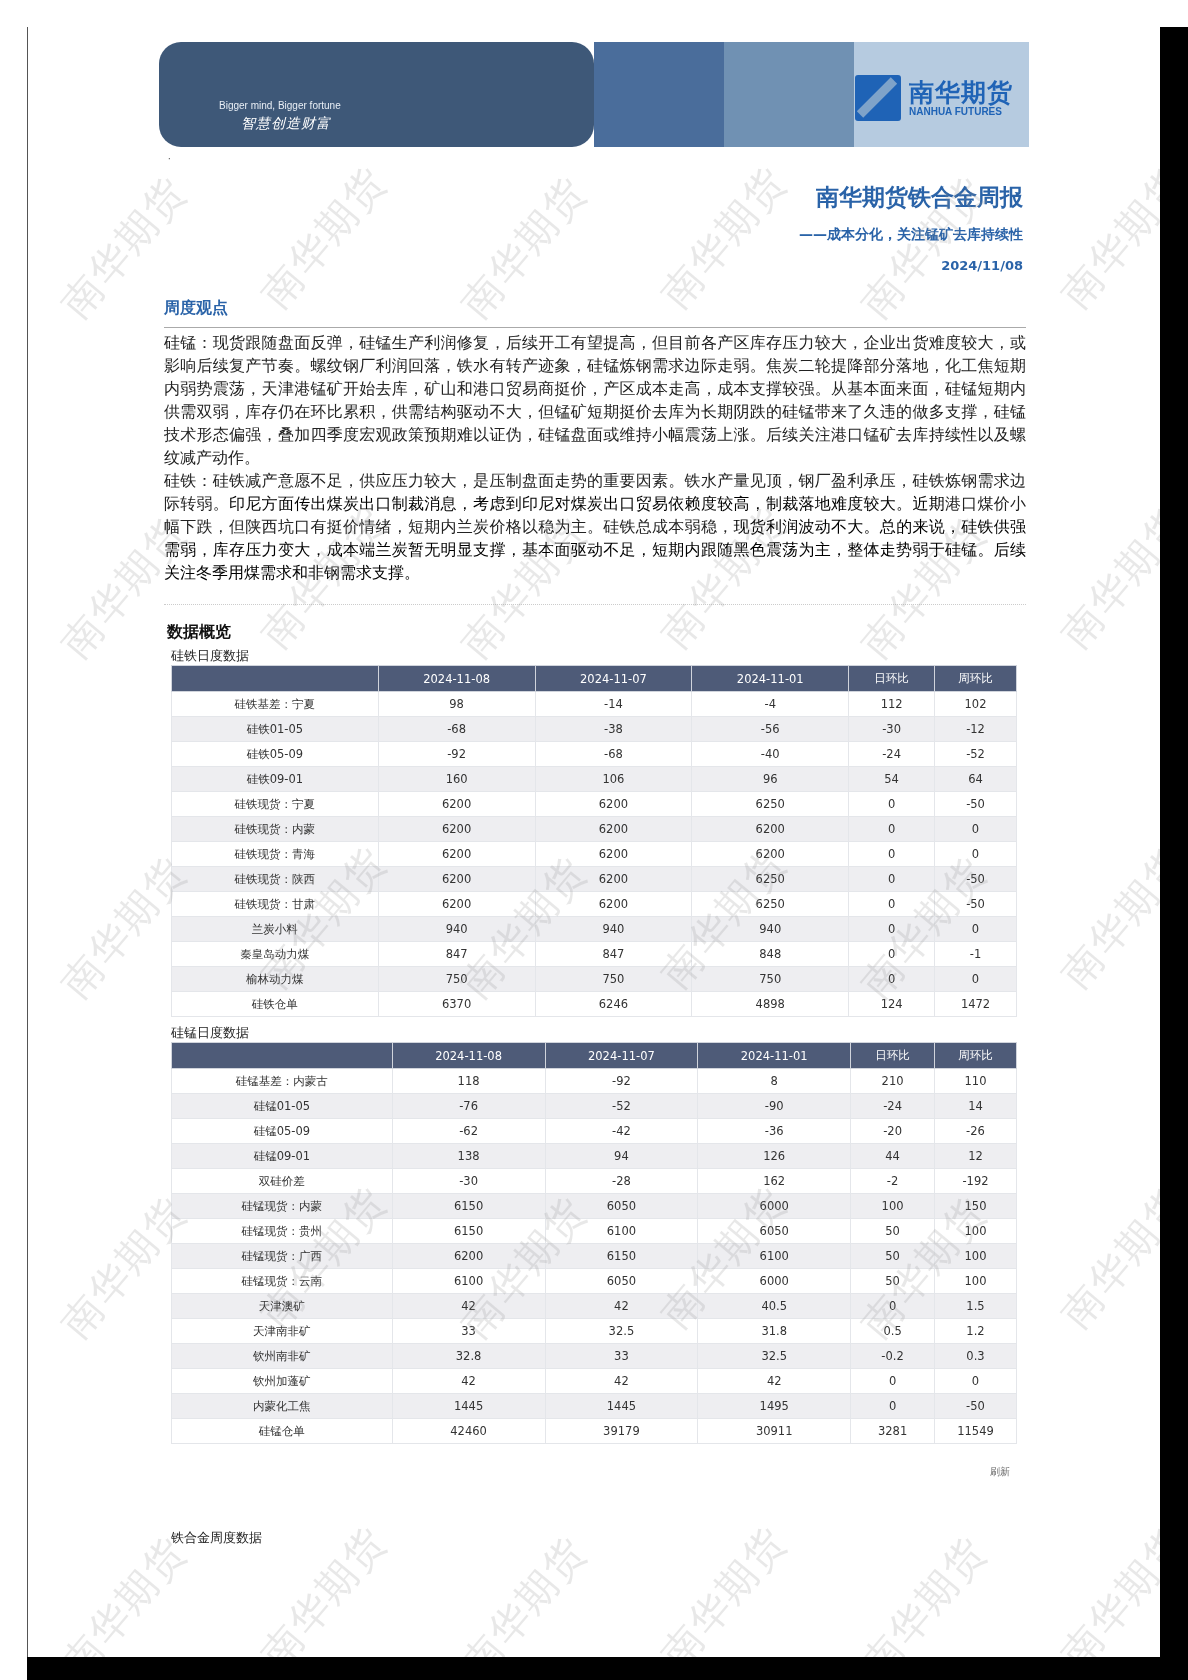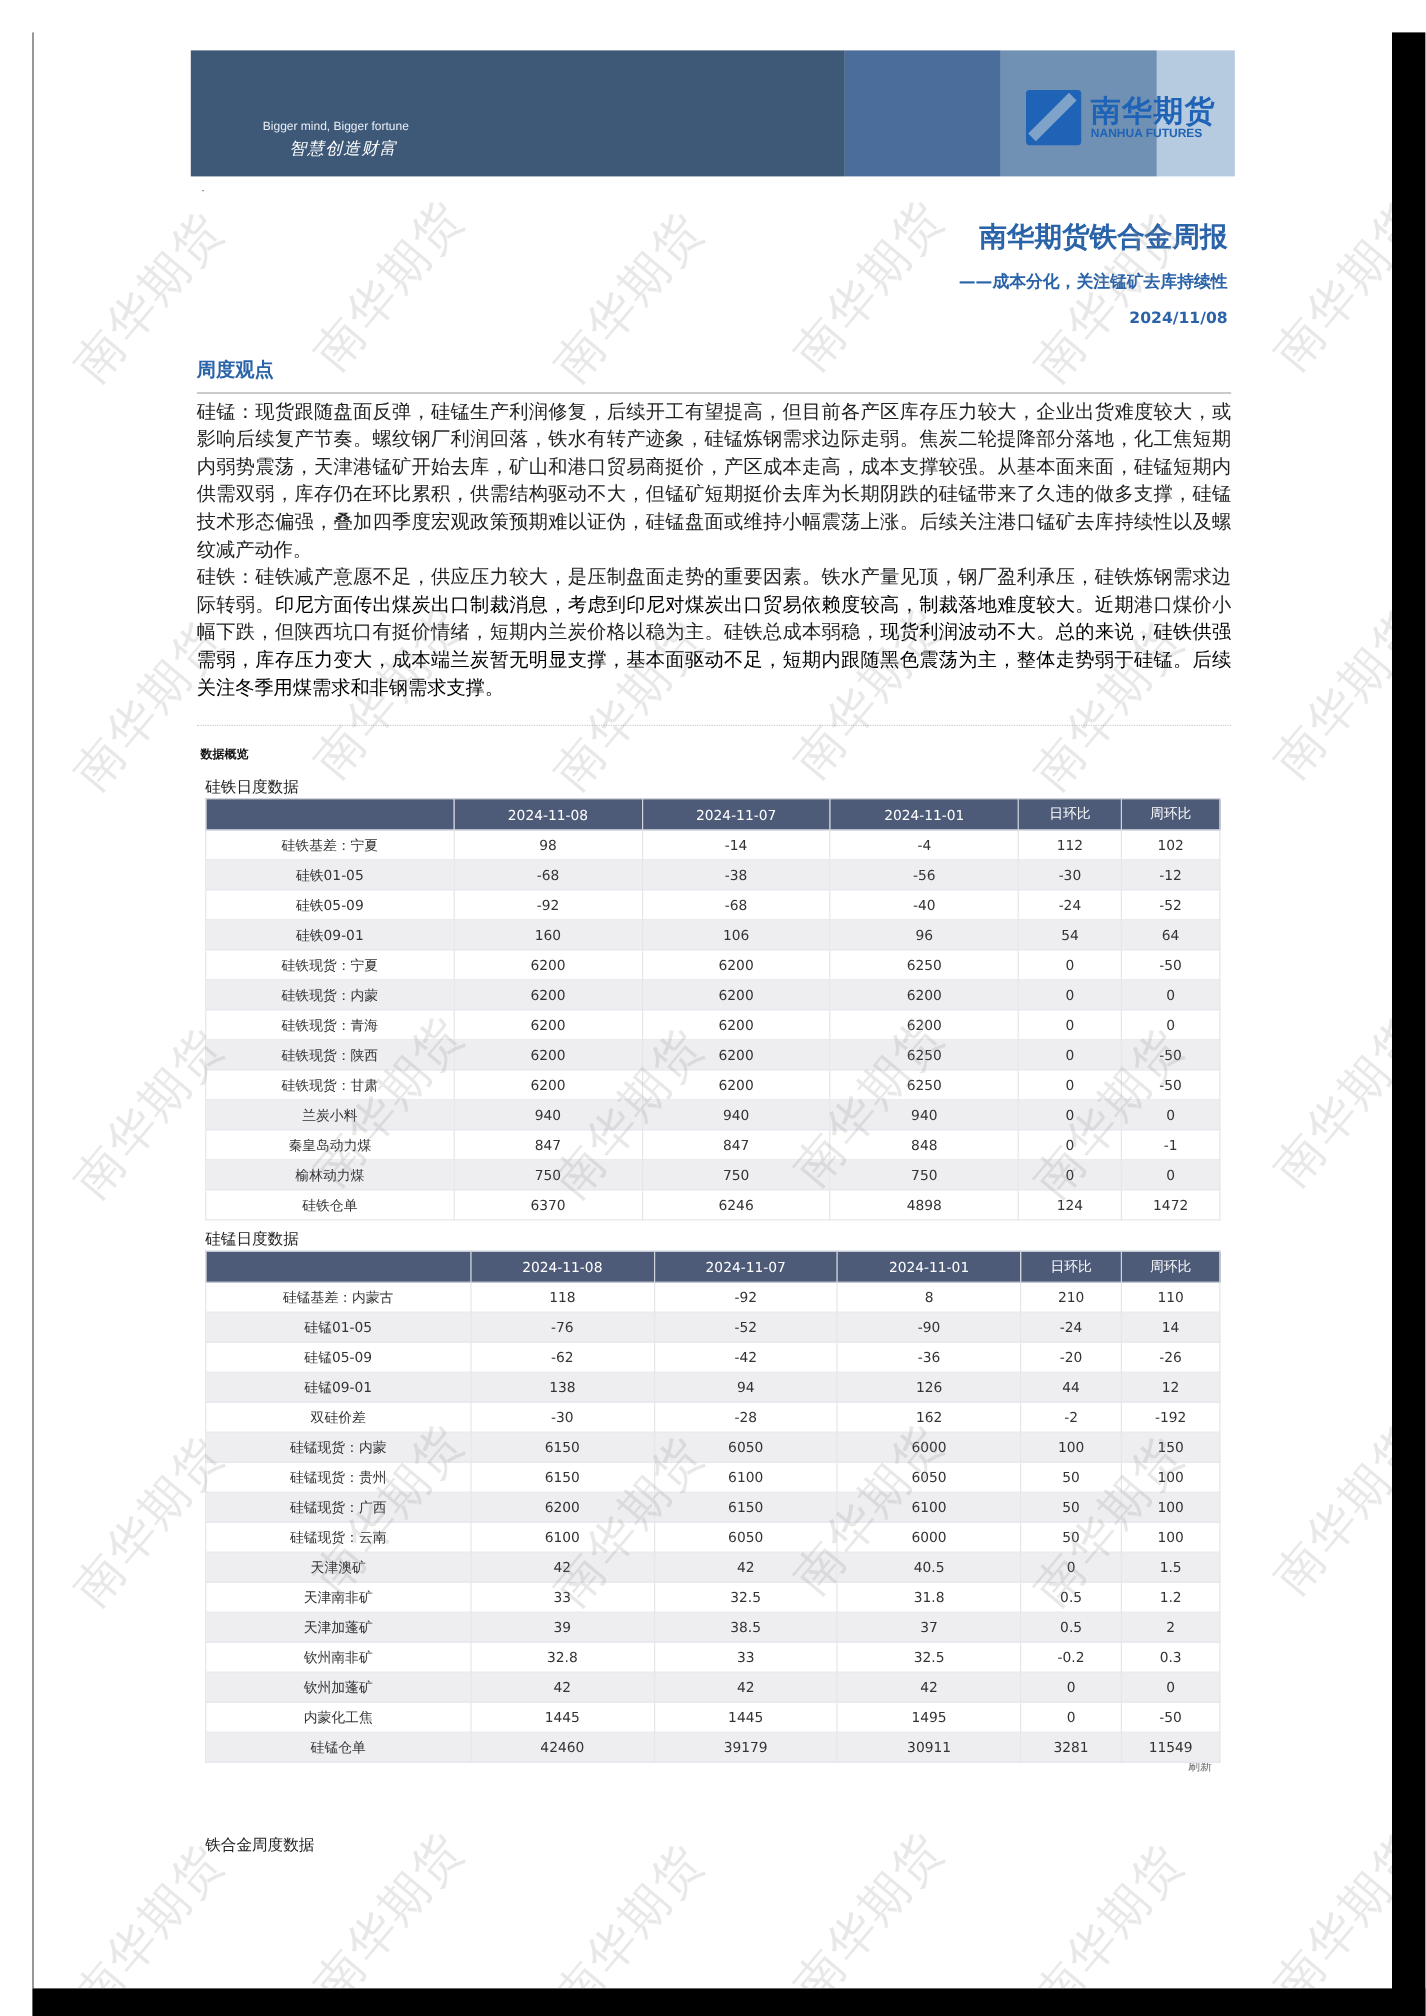--- a/index.html
+++ b/index.html
@@ -10,21 +10,21 @@
     color:#222;
   }
   .page-border-left { position:absolute; left:27px; top:27px; width:1px; height:1630px; background:#555; }
   .right-bar { position:absolute; left:1160px; top:27px; width:28px; height:1653px; background:#000; }
   .bottom-bar { position:absolute; left:27px; top:1657px; width:1161px; height:23px; background:#000; }
 
   .watermarks { position:absolute; left:0; top:0; width:1160px; height:1657px; overflow:hidden; pointer-events:none; z-index:5; }
   .wm { position:absolute; font-size:40px; color:rgba(150,150,150,0.22); transform:rotate(-50deg); white-space:nowrap; font-family:"DejaVu Sans", sans-serif; letter-spacing:2px; }
 
   .banner { position:absolute; left:159px; top:42px; width:870px; height:105px; display:flex; }
-  .banner .seg1 { width:545px; background:#3e5878; position:relative; }
+  .banner .seg1 { width:435px; background:#3e5878; position:relative;border-radius:22px; }
   .banner .seg2 { width:130px; background:#4a6d9b; }
   .banner .seg3 { width:130px; background:#7091b3; position:relative; }
   .banner .seg4 { flex:1; background:#b6cbe0; }
   .slogan-en { position:absolute; left:60px; top:58px; color:#e8eef5; font-size:10px; font-family:"Liberation Sans", sans-serif; }
   .slogan-cn { position:absolute; left:82px; top:73px; color:#ffffff; font-size:14px; letter-spacing:1px;font-style:italic; }
   .logo { position:absolute; left:855px; top:75px; display:flex; align-items:center; z-index:3; }
   .logo-mark { width:46px; height:46px; background:#1f63b6; border-radius:3px; position:relative; overflow:hidden; }
   .logo-mark .bar { position:absolute; width:48px; height:9px; background:#7fa3c9; transform:rotate(-45deg); left:-2px; top:18px; }
   .logo-text { margin-left:8px; color:#1f63b6; }
   .logo-cn { font-size:25px; font-weight:bold; line-height:26px; letter-spacing:1px; }
@@ -36,21 +36,21 @@
   .date { position:absolute; right:165px; top:258px; font-size:13px; font-weight:bold; color:#2a63a8; }
 
   .section-title { position:absolute; left:164px; top:298px; font-size:16px; font-weight:bold; color:#2a63a8; }
   .section-rule { position:absolute; left:164px; top:327px; width:862px; height:1px; background:#aaa; }
   .para { position:absolute; left:164px; width:862px; font-size:16px; line-height:23px; color:#222; text-align:justify; z-index:2; }
   .p1 { top:331px; }
   .p2 { top:469px; }
   .dark { color:#000;margin-top:36px; }
   .dotted-rule { position:absolute; left:164px; top:604px; width:862px; border-top:1px dotted #ccc; }
 
-  .overview-title { position:absolute; left:167px; top:622px; font-size:10px; font-weight:bold; color:#111; }
+  .overview-title { position:absolute; left:167px; top:622px; font-size:16px; font-weight:bold; color:#111; }
   .table-caption { position:absolute; left:171px; font-size:13px; color:#222; }
   .tbl { position:absolute; left:171px; width:846px; border-collapse:collapse; font-size:11.5px; z-index:1; }
   .tbl th { background:#4e5b78; color:#fff; font-weight:normal; height:23px; border:1px solid #d0d4dc; text-align:center; }
   .tbl td { height:22px; border:1px solid #e4e6ea; text-align:center; color:#333; }
   .tbl tr:nth-child(even) td { background:#eeeef1; }
   .tbl tr:nth-child(odd) td { background:#ffffff; }
   .refresh { position:absolute; left:990px; font-size:10px; color:#666; }
   .weekly-title { position:absolute; left:171px; top:1497px; font-size:13px; color:#222;margin-top:32px; }
 </style>
 </head>
@@ -322,28 +322,20 @@
         <td>0</td>
         <td>1.5</td>
       </tr>
       <tr>
         <td>天津南非矿</td>
         <td>33</td>
         <td>32.5</td>
         <td>31.8</td>
         <td>0.5</td>
         <td>1.2</td>
-      </tr>
-      <tr>
-        <td>天津加蓬矿</td>
-        <td>39</td>
-        <td>38.5</td>
-        <td>37</td>
-        <td>0.5</td>
-        <td>2</td>
       </tr>
       <tr>
         <td>钦州南非矿</td>
         <td>32.8</td>
         <td>33</td>
         <td>32.5</td>
         <td>-0.2</td>
         <td>0.3</td>
       </tr>
       <tr>

